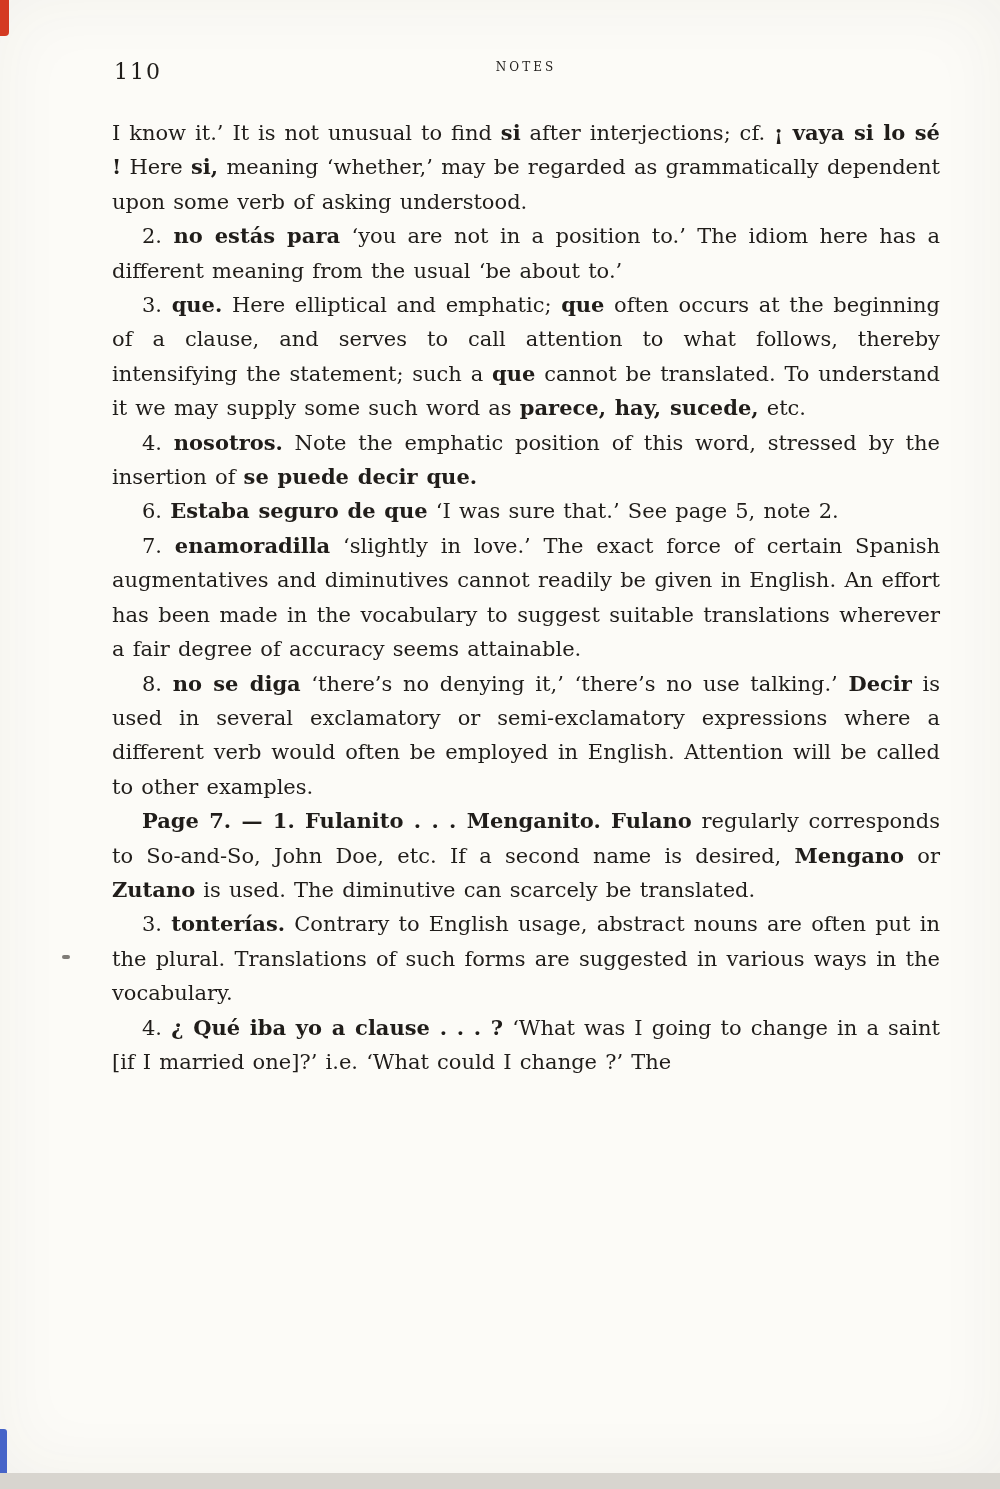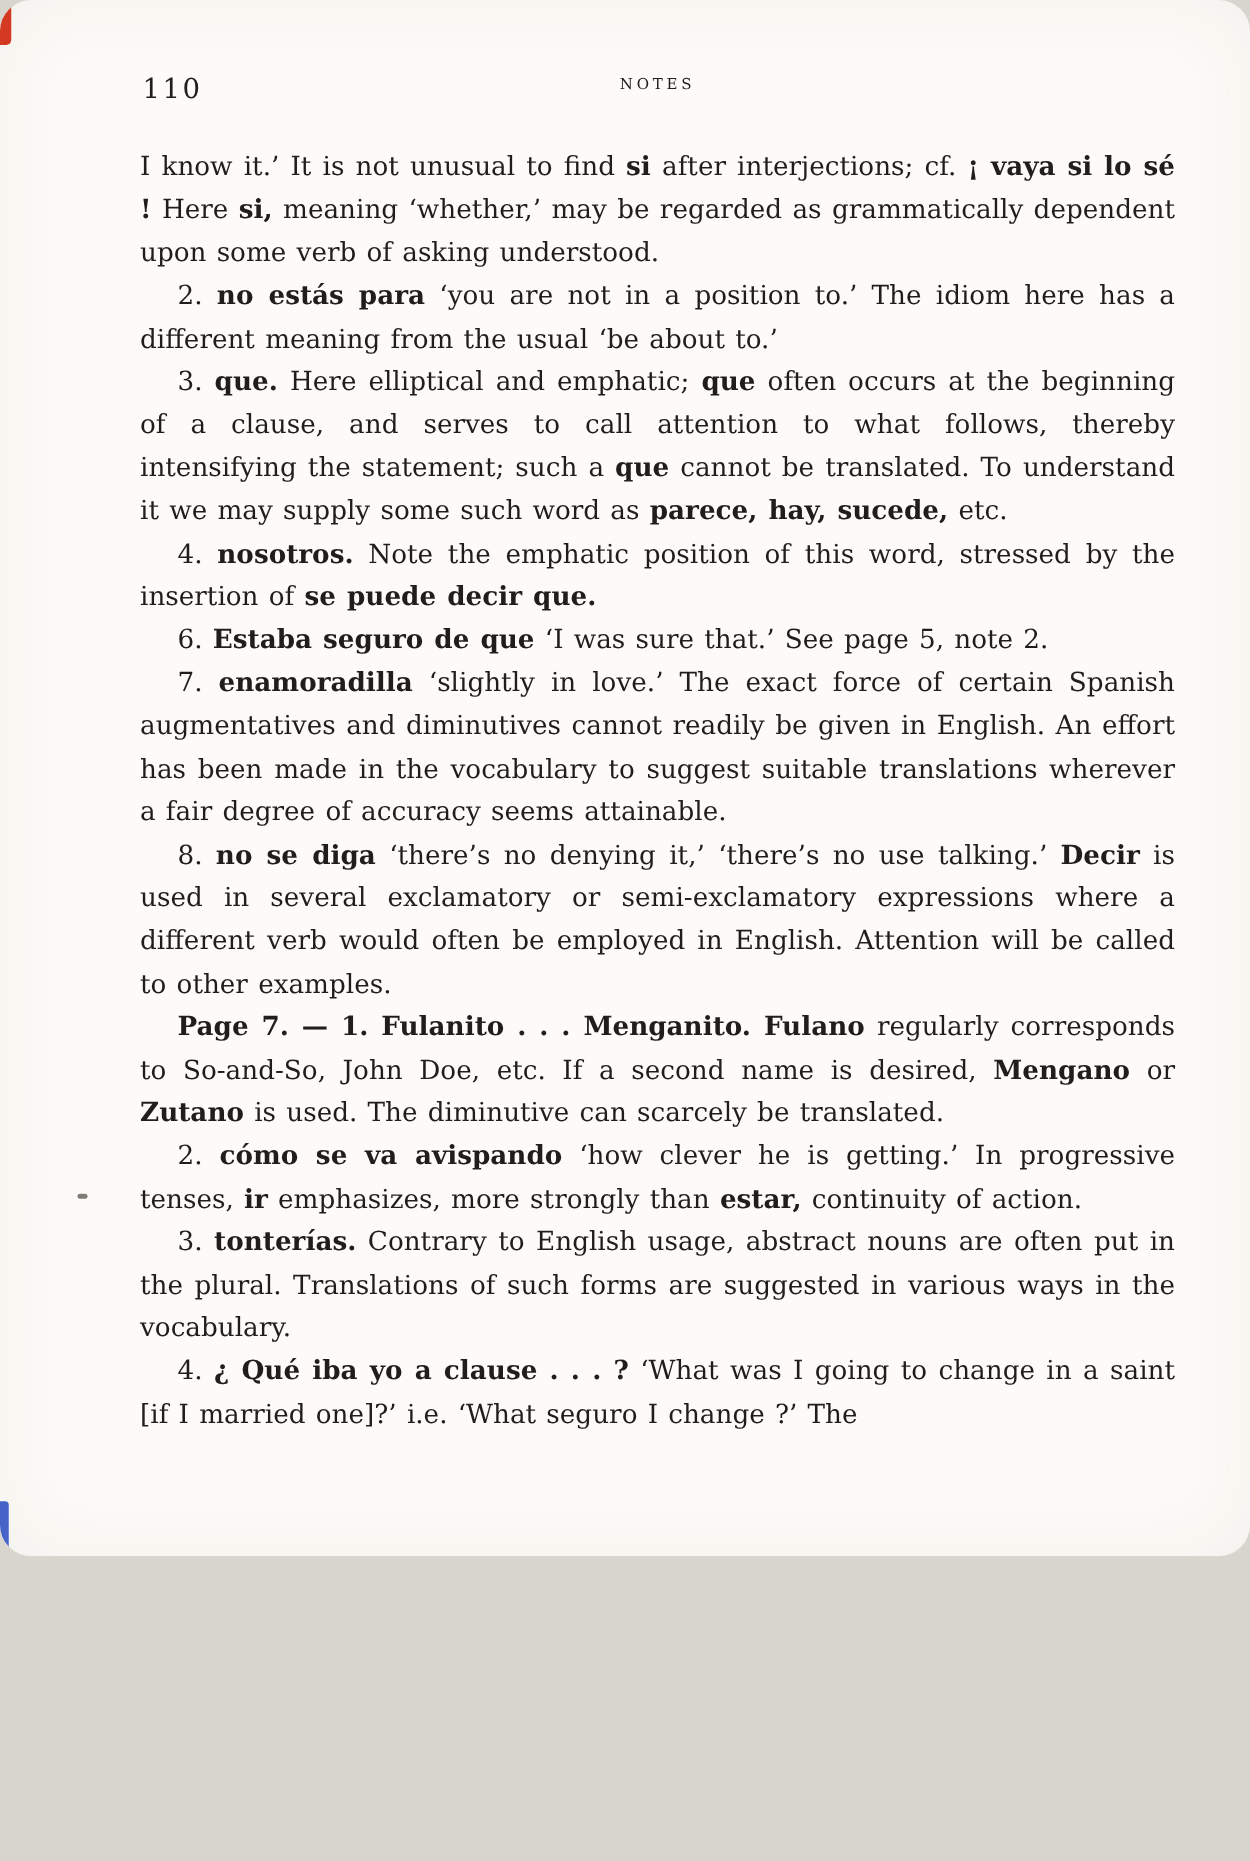--- a/index.html
+++ b/index.html
@@ -2,28 +2,27 @@
 <html><head>
 <meta charset="utf-8">
 <style>
   * { box-sizing: border-box; }
   html, body { margin: 0; padding: 0; }
   body { background: #d8d5cf; }
 
   .page {
     position: relative;
     width: 1000px;
-    height: 1245px;
+    height: 1473px;
     margin: 0 auto;
     background: #fcfbf7;
     color: #201d1a;
     font-family: "DejaVu Serif", "Liberation Serif", serif;
     overflow: hidden;
     box-shadow: inset 0 0 70px rgba(60,50,30,0.05);
-    border-radius: 25px;
   }
 
   .content {
     position: absolute;
     left: 112px;
     top: 56px;
     width: 828px;
   }
 
   .header { position: relative; height: 34px; margin-bottom: 26px; }
@@ -83,19 +82,18 @@
     <div>
 
     <p class="para"><span>I know it.’  It is not unusual to find </span><span class="bold">si</span><span> after interjections; cf. </span><span class="bold">¡ vaya si lo sé !</span><span>  Here </span><span class="bold">si,</span><span> meaning ‘whether,’ may be regarded as grammatically dependent upon some verb of asking understood.</span></p>
         <p class="para indent"><span>2. </span><span class="bold">no estás para</span><span> ‘you are not in a position to.’  The idiom here has a different meaning from the usual ‘be about to.’</span></p>
         <p class="para indent"><span>3. </span><span class="bold">que.</span><span>  Here elliptical and emphatic; </span><span class="bold">que</span><span> often occurs at the beginning of a clause, and serves to call attention to what follows, thereby intensifying the statement; such a </span><span class="bold">que</span><span> cannot be translated.  To understand it we may supply some such word as </span><span class="bold">parece, hay, sucede,</span><span> etc.</span></p>
         <p class="para indent"><span>4. </span><span class="bold">nosotros.</span><span>  Note the emphatic position of this word, stressed by the insertion of </span><span class="bold">se puede decir que.</span></p>
         <p class="para indent"><span>6. </span><span class="bold">Estaba seguro de que</span><span>  ‘I was sure that.’  See page 5, note 2.</span></p>
         <p class="para indent"><span>7. </span><span class="bold">enamoradilla</span><span> ‘slightly in love.’  The exact force of certain Spanish augmentatives and diminutives cannot readily be given in English.  An effort has been made in the vocabulary to suggest suitable translations wherever a fair degree of accuracy seems attainable.</span></p>
         <p class="para indent"><span>8. </span><span class="bold">no se diga</span><span> ‘there’s no denying it,’ ‘there’s no use talking.’ </span><span class="bold">Decir</span><span> is used in several exclamatory or semi-exclamatory expressions where a different verb would often be employed in English.  Attention will be called to other examples.</span></p>
         <p class="para indent"><span class="bold">Page 7. — 1. Fulanito . . . Menganito.  Fulano</span><span> regularly corresponds to So-and-So, John Doe, etc.  If a second name is desired, </span><span class="bold">Mengano</span><span> or </span><span class="bold">Zutano</span><span> is used.  The diminutive can scarcely be translated.</span></p>
-        <p class="para indent"><span>2. </span><span class="bold">cómo se va avispando</span><span> ‘how clever he is getting.’  In progressive tenses, </span><span class="bold">ir</span><span> emphasizes, more strongly than </span><span class="bold">estar,</span><span> continuity of action.</span></p>
         <p class="para indent"><span>3. </span><span class="bold">tonterías.</span><span>  Contrary to English usage, abstract nouns are often put in the plural.  Translations of such forms are suggested in various ways in the vocabulary.</span></p>
-        <p class="para indent"><span>4. </span><span class="bold">¿ Qué iba yo a clause . . . ?</span><span> ‘What was I going to change in a saint [if I married one]?’ </span><span class="italic">i.e.</span><span> ‘What seguro I change ?’  The</span></p>
+        <p class="para indent"><span>4. </span><span class="bold">¿ Qué iba yo a clause . . . ?</span><span> ‘What was I going to change in a saint [if I married one]?’ </span><span class="italic">i.e.</span><span> ‘What could I change ?’  The</span></p>
       </div>
 
   </div>
 </div>
 
 </body></html>

